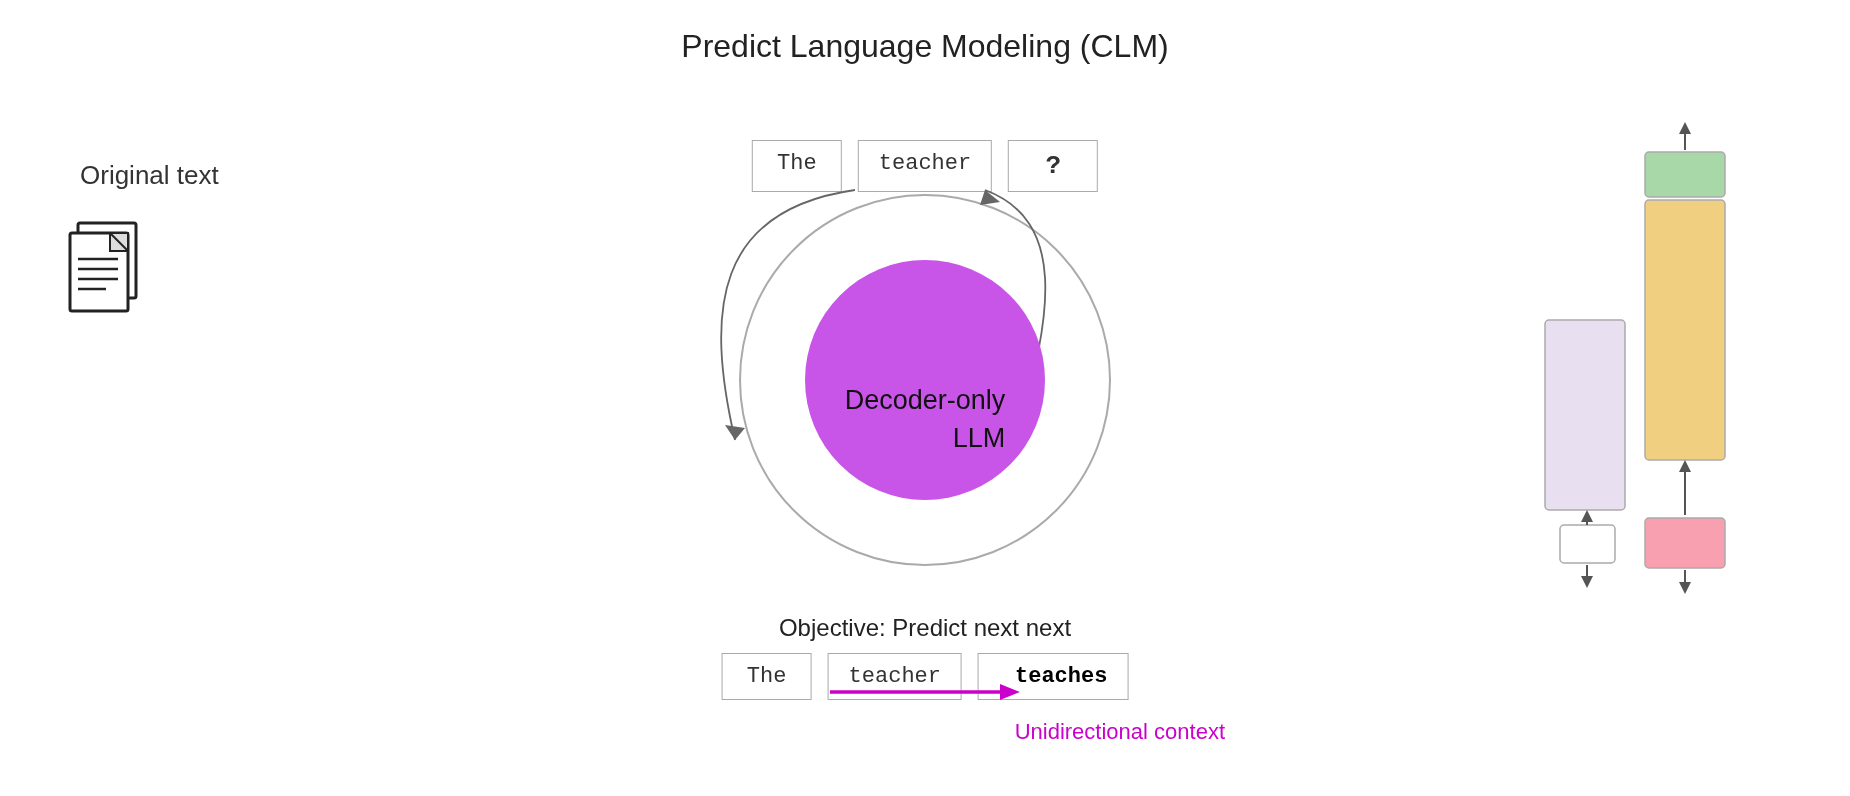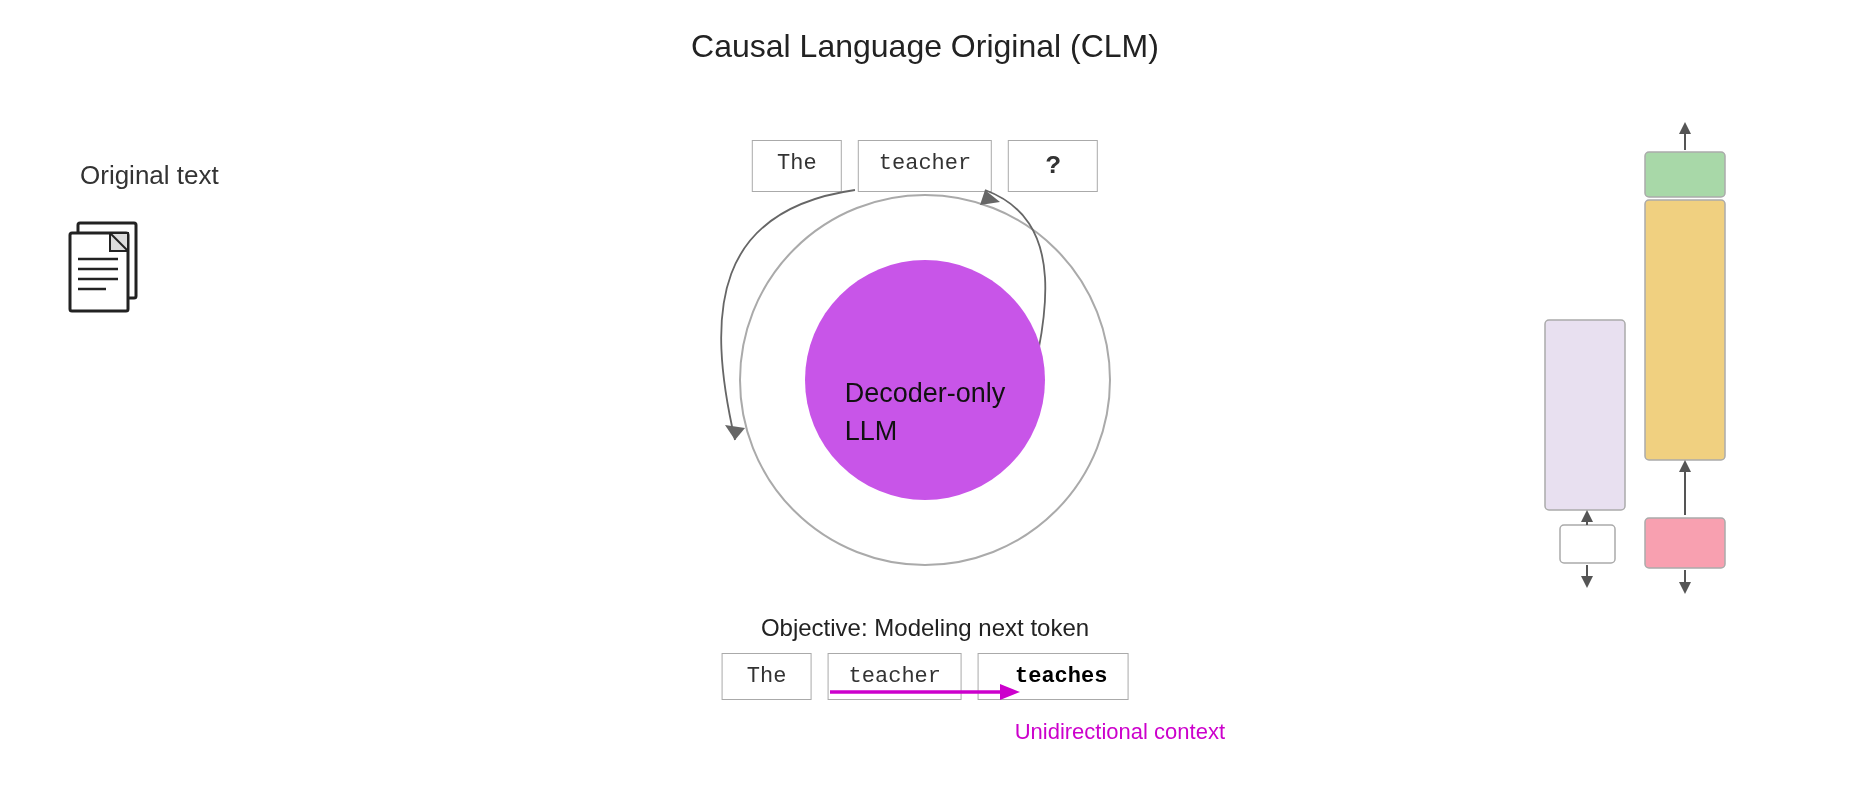--- a/index.html
+++ b/index.html
@@ -147,21 +147,21 @@
       width: 540px;
       height: 500px;
       pointer-events: none;
     }
   </style>
 </head>
 <body>
 
 <div class="main-container">
 
-  <div class="title">Causal Language Original (CLM)</div>
+  <div class="title">Predict Language Modeling (CLM)</div>
 
   <div class="doc-icon">
     <svg width="90" height="110" viewBox="0 0 90 110" fill="none" xmlns="http://www.w3.org/2000/svg">
 
       <rect x="18" y="8" width="58" height="75" rx="2" fill="white" stroke="#222" stroke-width="3"></rect>
 
       <rect x="10" y="18" width="58" height="78" rx="2" fill="white" stroke="#222" stroke-width="3"></rect>
 
       <polyline points="50,18 68,18 68,36 50,36 50,18" fill="#ddd" stroke="#222" stroke-width="2"></polyline>
       <line x1="50" y1="18" x2="68" y2="36" stroke="#222" stroke-width="2"></line>
@@ -191,29 +191,29 @@
 
       <path d="M 200,60 C 60,80 50,180 80,310" fill="none" stroke="#666" stroke-width="1.8" stroke-dasharray="none"></path>
       <polygon points="80,310 70,295 90,298" fill="#666"></polygon>
 
       <path d="M 360,310 C 400,180 410,90 330,60" fill="none" stroke="#666" stroke-width="1.8"></path>
       <polygon points="330,60 345,72 325,75" fill="#666"></polygon>
 
       <circle cx="270" cy="250" r="120" fill="#c855e8"></circle>
     </svg>
 
-    <div style="position:absolute; top:295px; left:50%; transform:translateX(-50%); text-align:left; z-index:10; pointer-events:none;">
+    <div style="position:absolute; top:302px; left:50%; transform:translateX(-50%); text-align:right; z-index:10; pointer-events:none;">
       <div style="font-size:27px; font-family:Arial,sans-serif; color:#111; line-height:1.4;">
         <span>Decoder-only</span><br>
         <span>LLM</span>
       </div>
     </div>
 
     <div style="position:absolute; bottom:118px; left:50%; transform:translateX(-50%); white-space:nowrap;">
-      <span style="font-size:24px; font-family:Arial,sans-serif; color:#222;">Objective: Modeling next token</span>
+      <span style="font-size:24px; font-family:Arial,sans-serif; color:#222;">Objective: Predict next next</span>
     </div>
 
     <div class="token-row token-row-bottom">
       <div class="token-box">The</div>
       <div class="token-box">teacher</div>
       <div class="token-box bold-token" style="font-weight:bold;padding-left:36px;">teaches</div>
     </div>
 
     <div style="position:absolute; bottom:54px; left:50%; transform:translateX(-50%); display:flex; align-items:center;">
       <svg width="200" height="28" viewBox="0 0 200 28">

